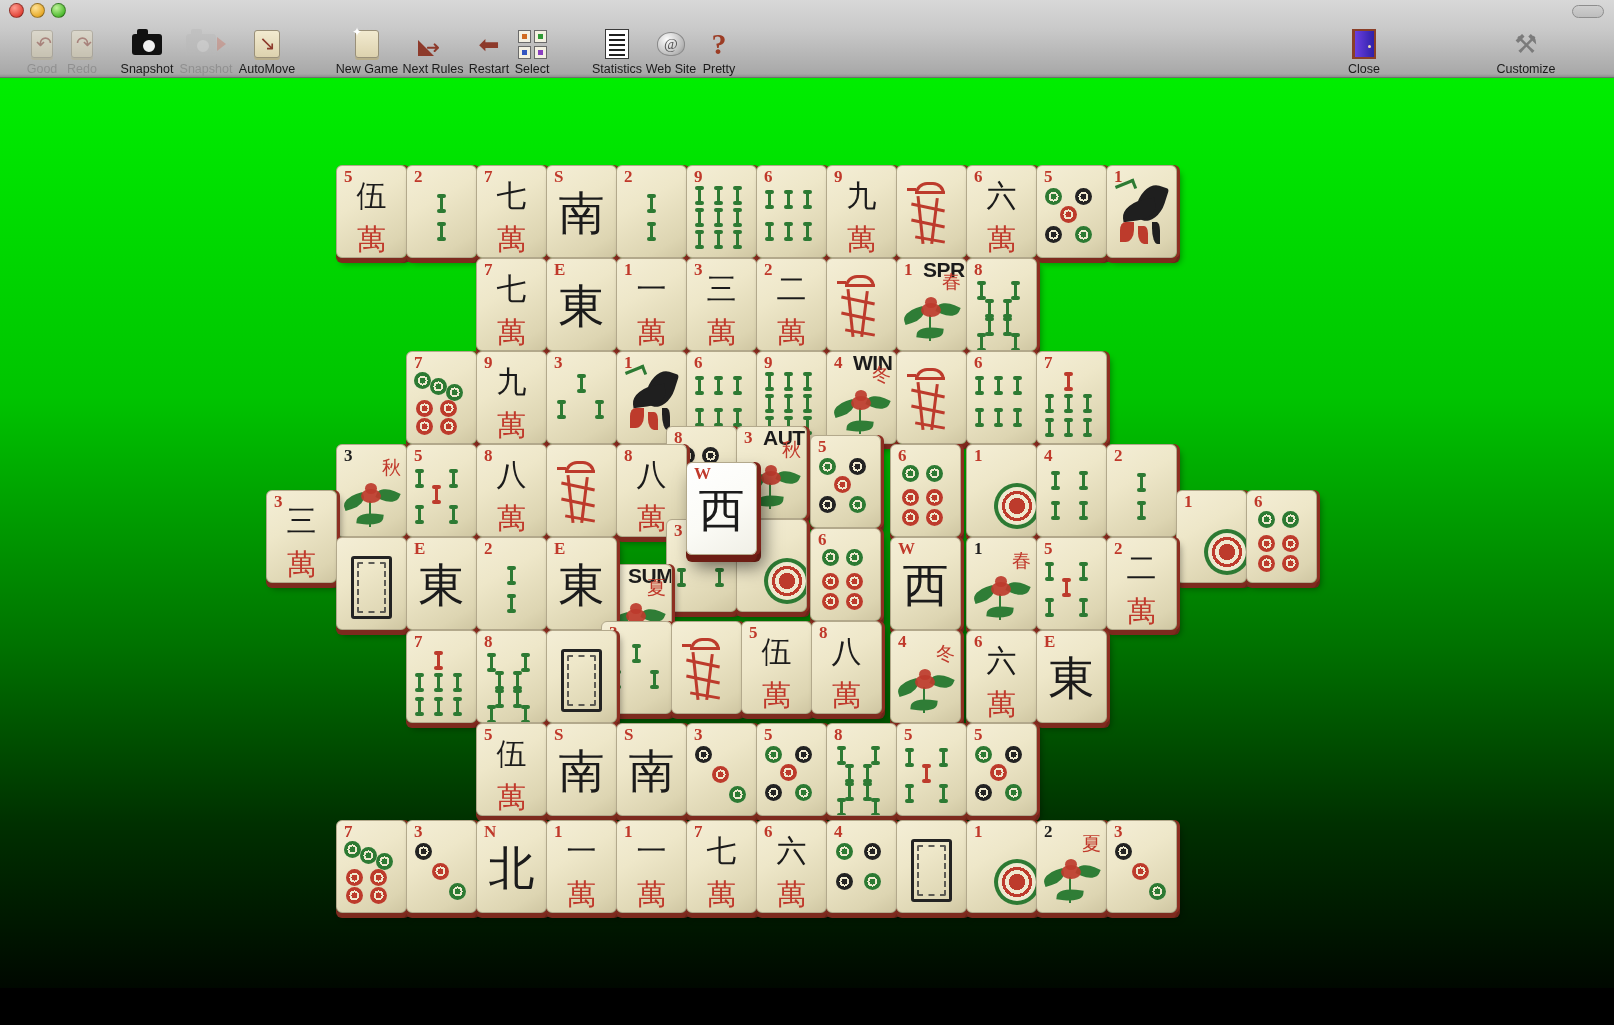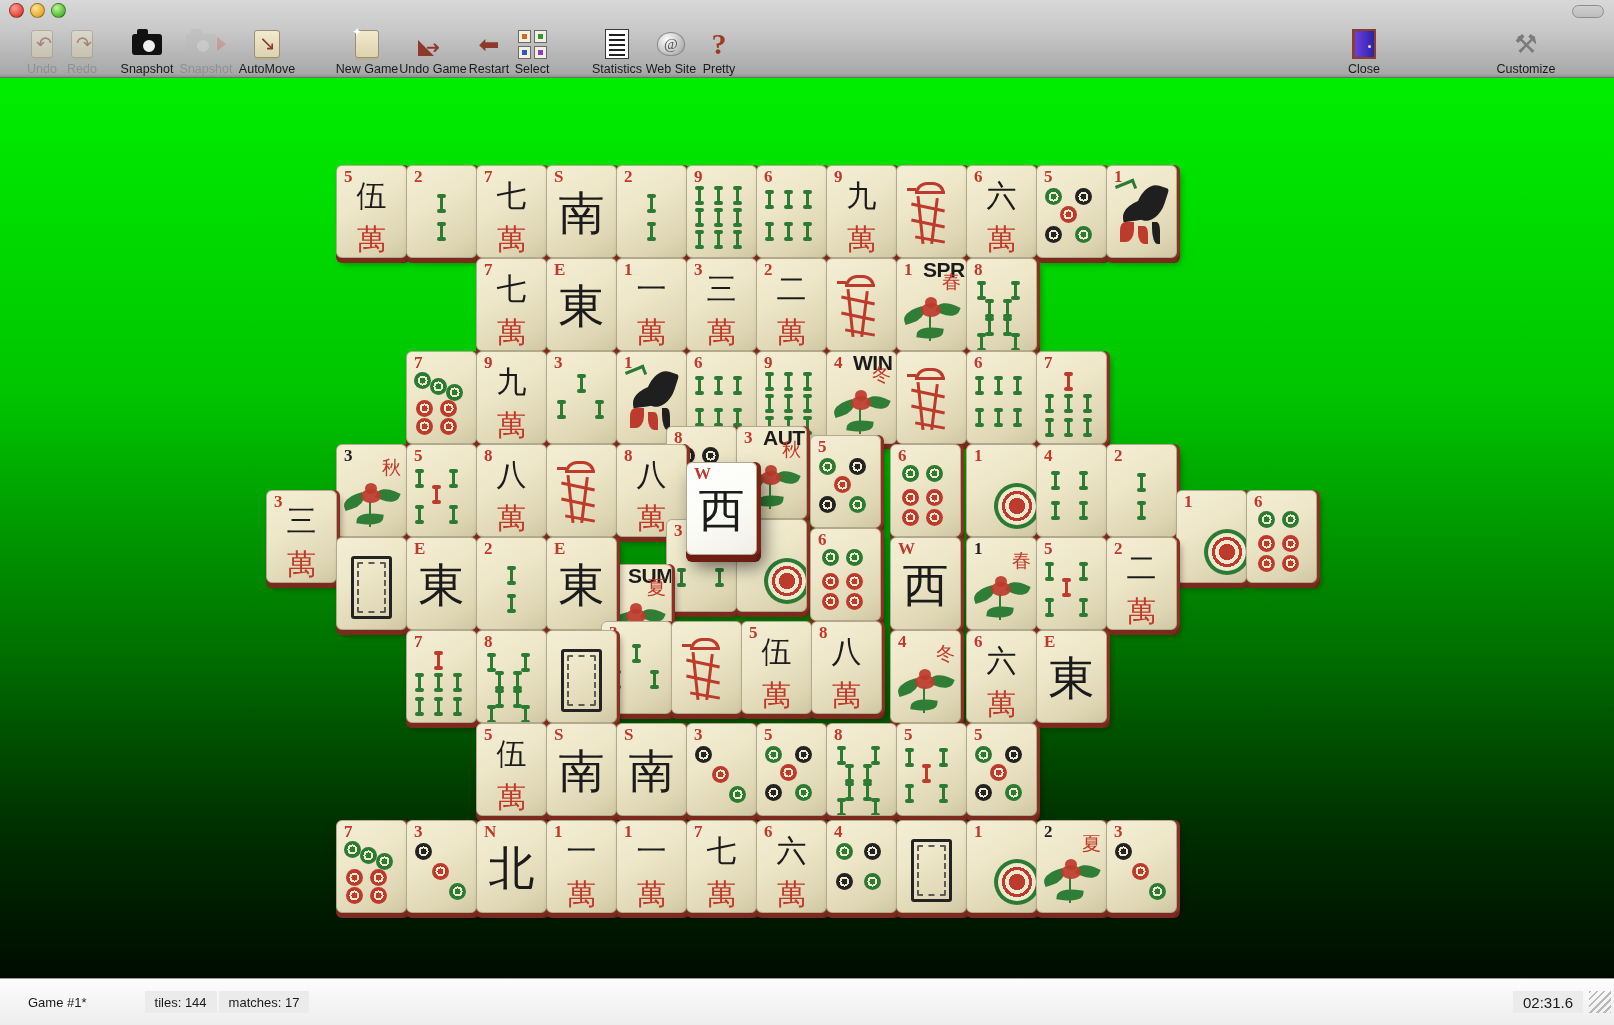--- a/index.html
+++ b/index.html
@@ -212,21 +212,21 @@
       <div class="light green"></div>
     </div>
     <div id="resize-pill"></div>
     <div id="toolbar">
         <div class="tb-item disabled" style="left: 0px;">
           <div class="tb-glyph">
             <span class="mini-tile">
               <span class="arc-arrow" style="position:absolute;left:4px;top:3px;">↶</span>
             </span>
           </div>
-          <div class="tb-label">Undo</div>
+          <div class="tb-label">Good</div>
         </div>
         <div class="tb-item disabled" style="left: 40px;">
           <div class="tb-glyph">
             <span class="mini-tile">
               <span class="arc-arrow" style="position:absolute;left:4px;top:3px;">↷</span>
             </span>
           </div>
           <div class="tb-label">Redo</div>
         </div>
         <div class="tb-item" style="left: 105px; text-align: right;">
@@ -260,21 +260,21 @@
           </div>
           <div class="tb-label">New Game</div>
         </div>
         <div class="tb-item" style="left: 391px;">
           <div class="tb-glyph">
             <span style="position:relative;width:30px;height:28px;display:block;">
               <span style="position:absolute;left:0;bottom:2px;width:0;height:0;border-left:16px solid #8d3a2b;border-top:16px solid transparent;"></span>
               <span style="position:absolute;left:8px;top:7px;font-size:17px;color:#8d3a2b;">➜</span>
             </span>
           </div>
-          <div class="tb-label">Undo Game</div>
+          <div class="tb-label">Next Rules</div>
         </div>
         <div class="tb-item" style="left: 447px;">
           <div class="tb-glyph">
             <span style="font-size:25px;color:#8d3a2b;line-height:25px;">⬅</span>
           </div>
           <div class="tb-label">Restart</div>
         </div>
         <div class="tb-item" style="left: 490px;">
           <div class="tb-glyph">
             <span class="sel-grid">
@@ -1429,21 +1429,14 @@
         </div>
       </div>
       <div class="tile dragging" style="left: 686px; top: 384px;">
         <div class="face">
           <span class="num red">W</span>
           <span class="han solo">西</span>
         </div>
       </div>
     </div>
 
-  <div id="statusbar">
-    <div class="st-pane" id="st-game">Game #1*</div>
-    <div class="st-pane" id="st-tiles">tiles: 144</div>
-    <div class="st-pane" id="st-matches">matches: 17</div>
-    <div class="st-pane" id="st-time">02:31.6</div>
-    <div id="grip"></div>
-  </div>
 
 </div>
 
 </body></html>

